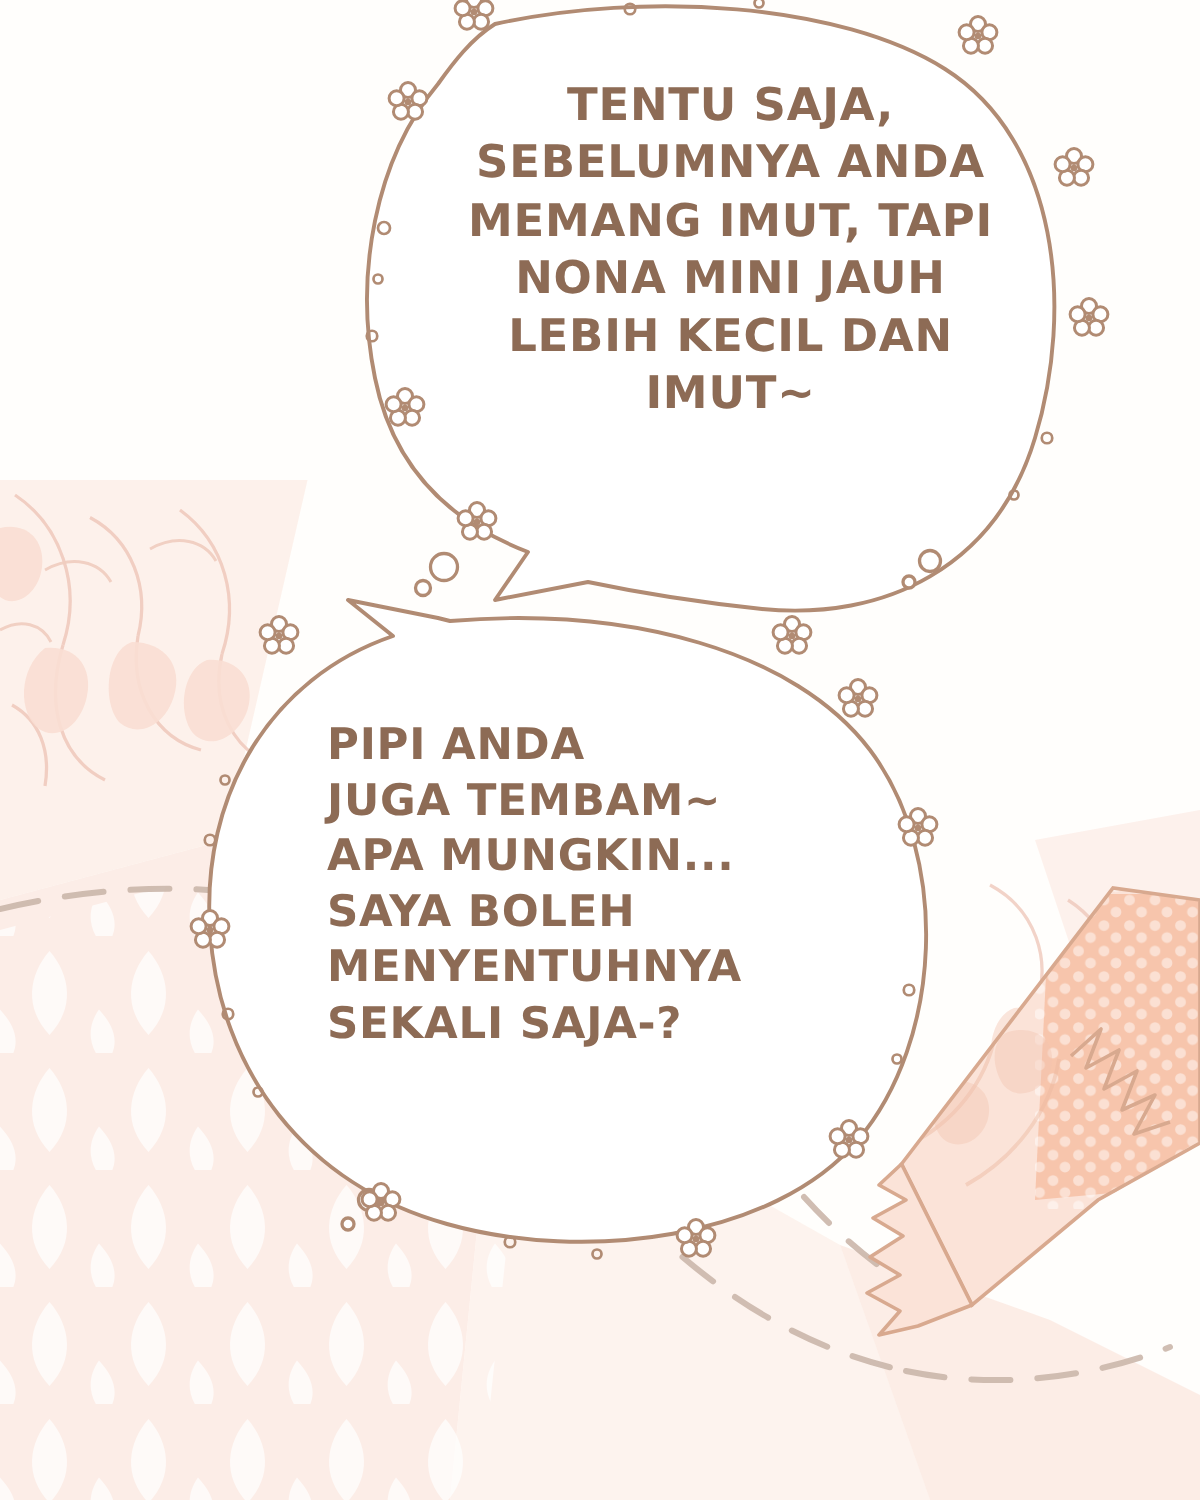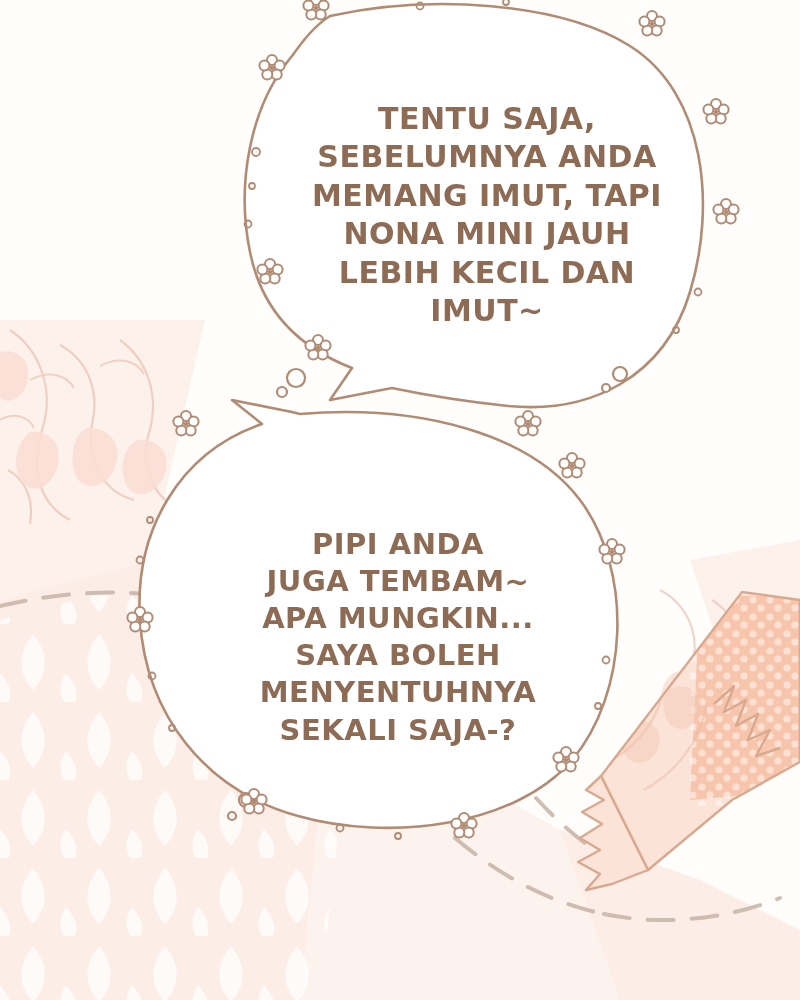--- a/index.html
+++ b/index.html
@@ -29,36 +29,35 @@
   
   .bubble-text {
     position: absolute;
     color: #8a6a55;
     font-family: "DejaVu Sans", sans-serif;
     font-weight: 700;
     letter-spacing: 0.5px;
     line-height: 1.28;
     white-space: pre-line;
     text-transform: uppercase;
-    margin-top: 48px;
     -webkit-font-smoothing: antialiased;
   }
   #bubble1-text {
     left: 272px;
     top: 52px;
     width: 430px;
     text-align: center;
     font-size: 30px;
     color: #8d6b55;
   }
   #bubble2-text {
     left: 218px;
     top: 478px;
     width: 360px;
-    text-align: center;
+    text-align: left;
     font-size: 29px;
     color: #8d6b55;
   }
 </style>
 </head>
 <body>
 
 <div id="page">
 
   <svg class="layer" viewBox="0 0 800 1000" width="800" height="1000" aria-hidden="true">

